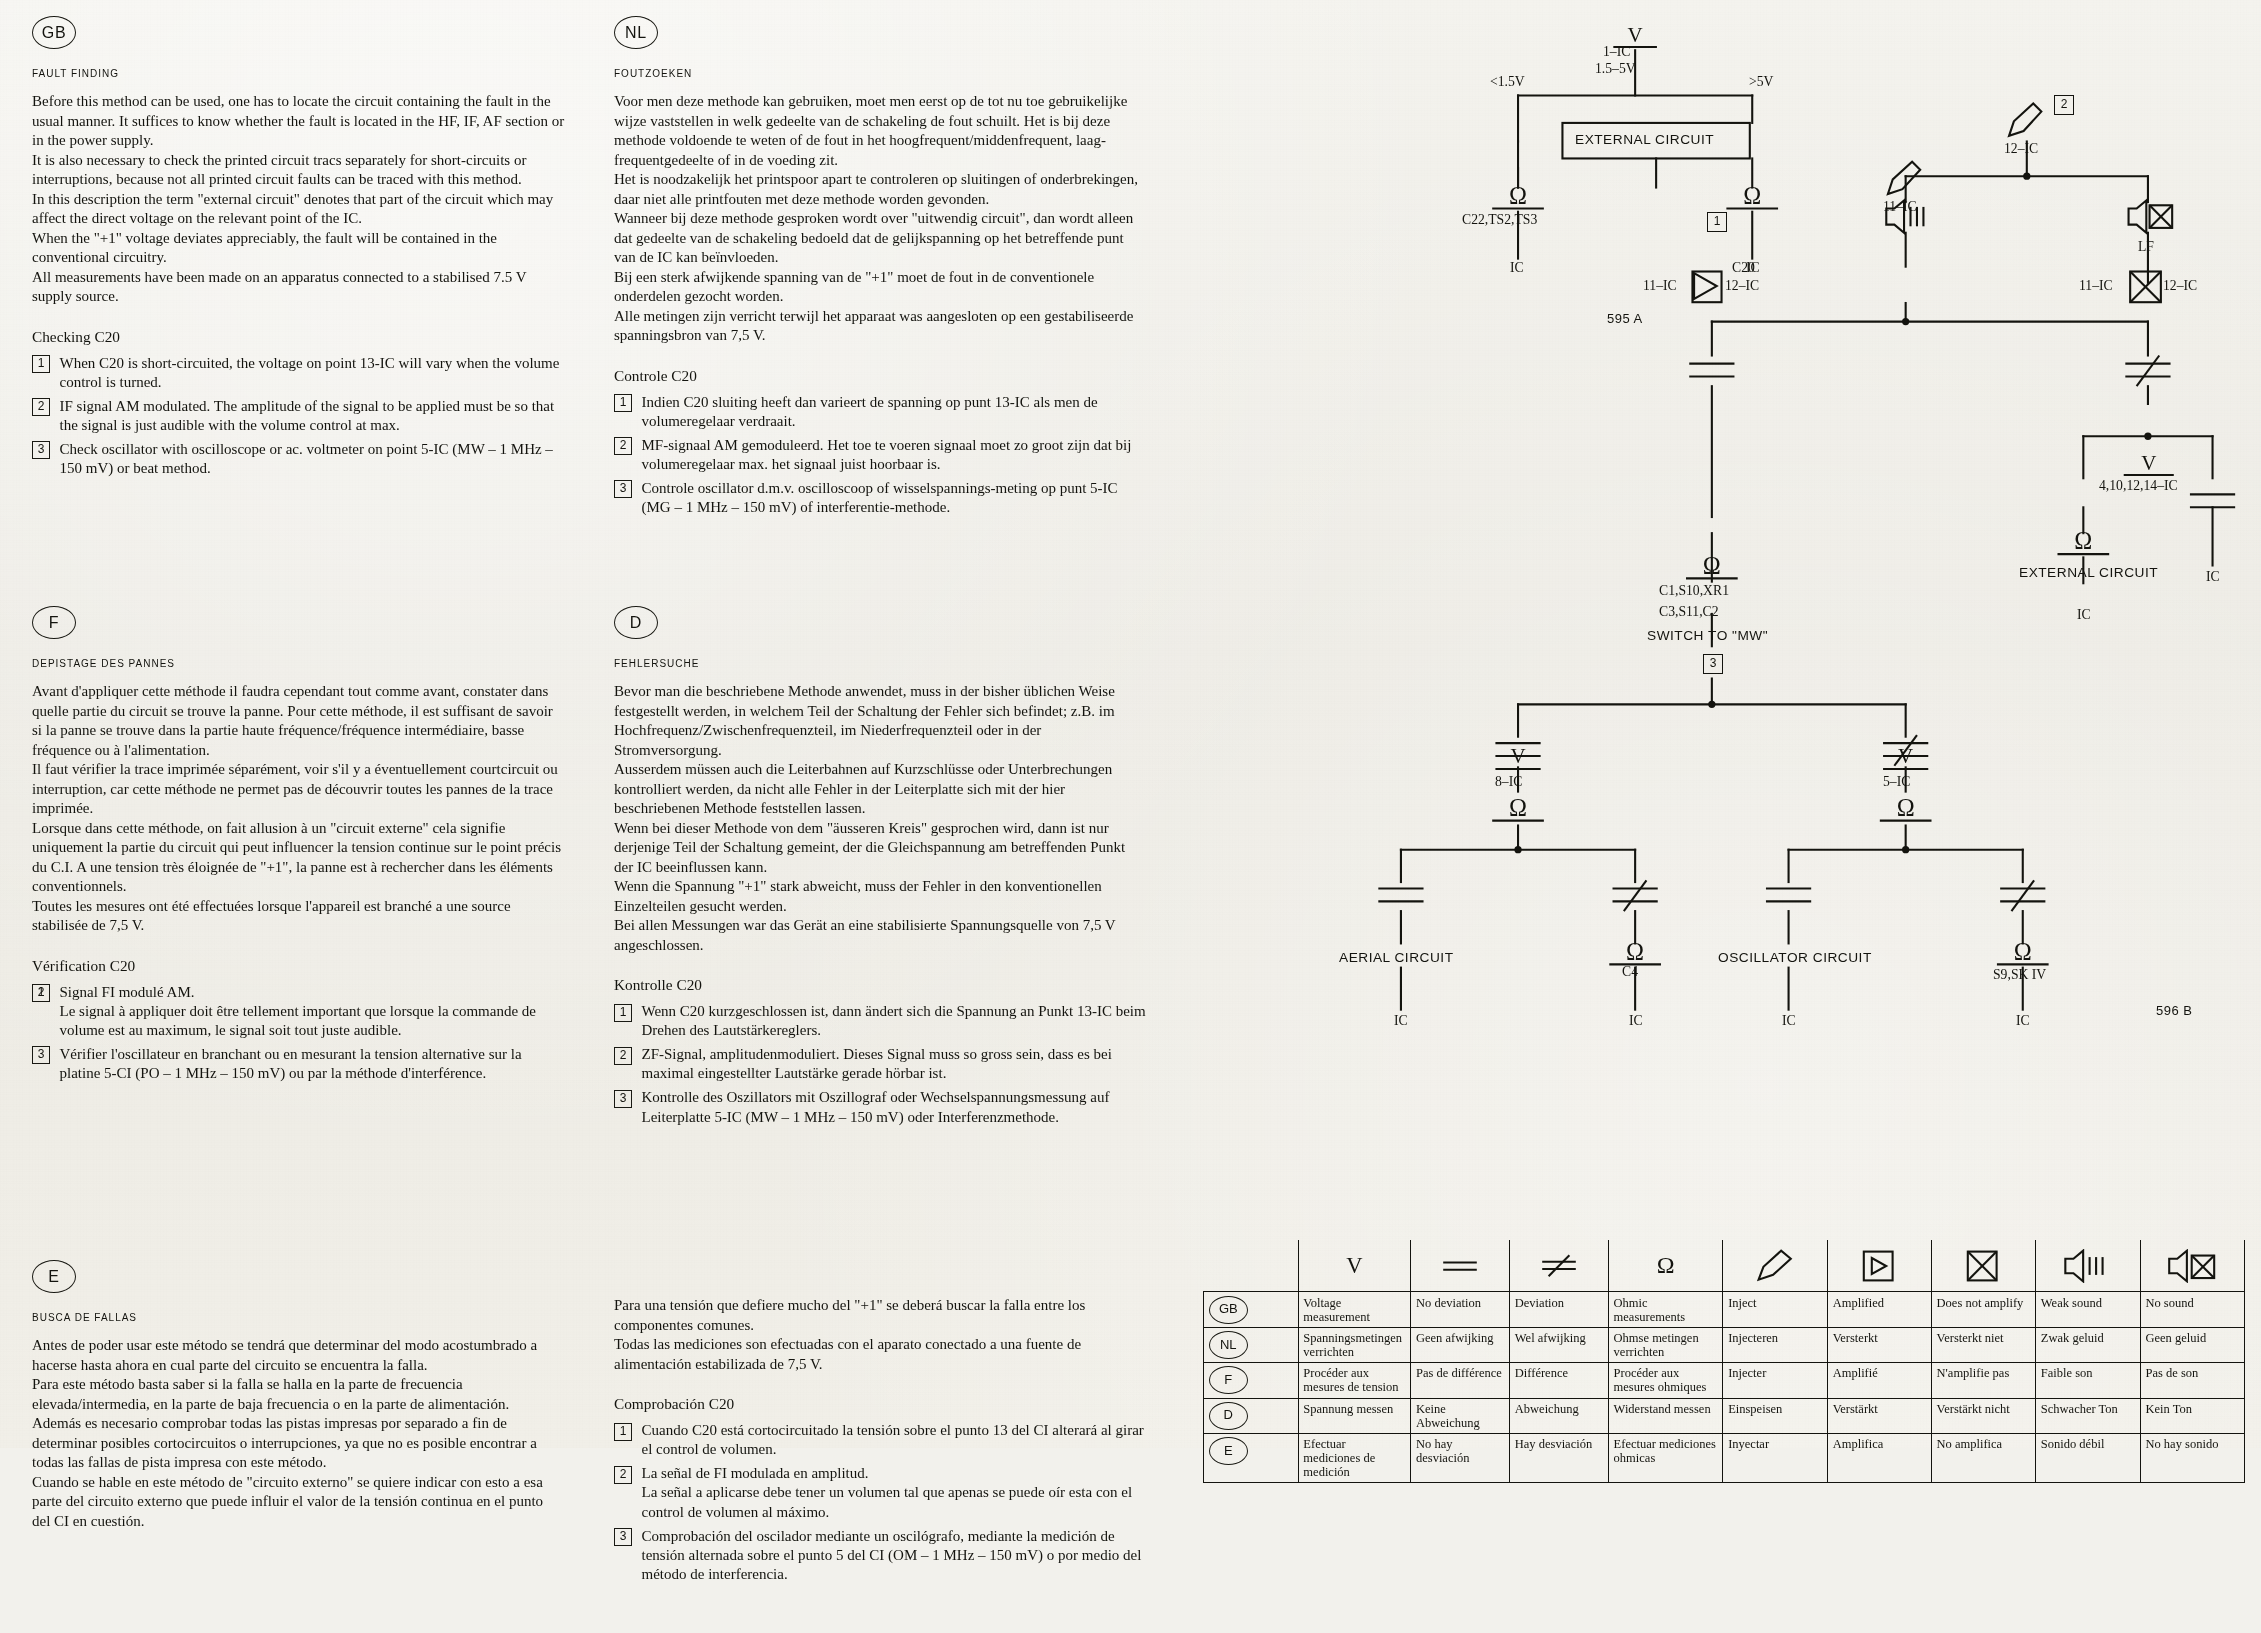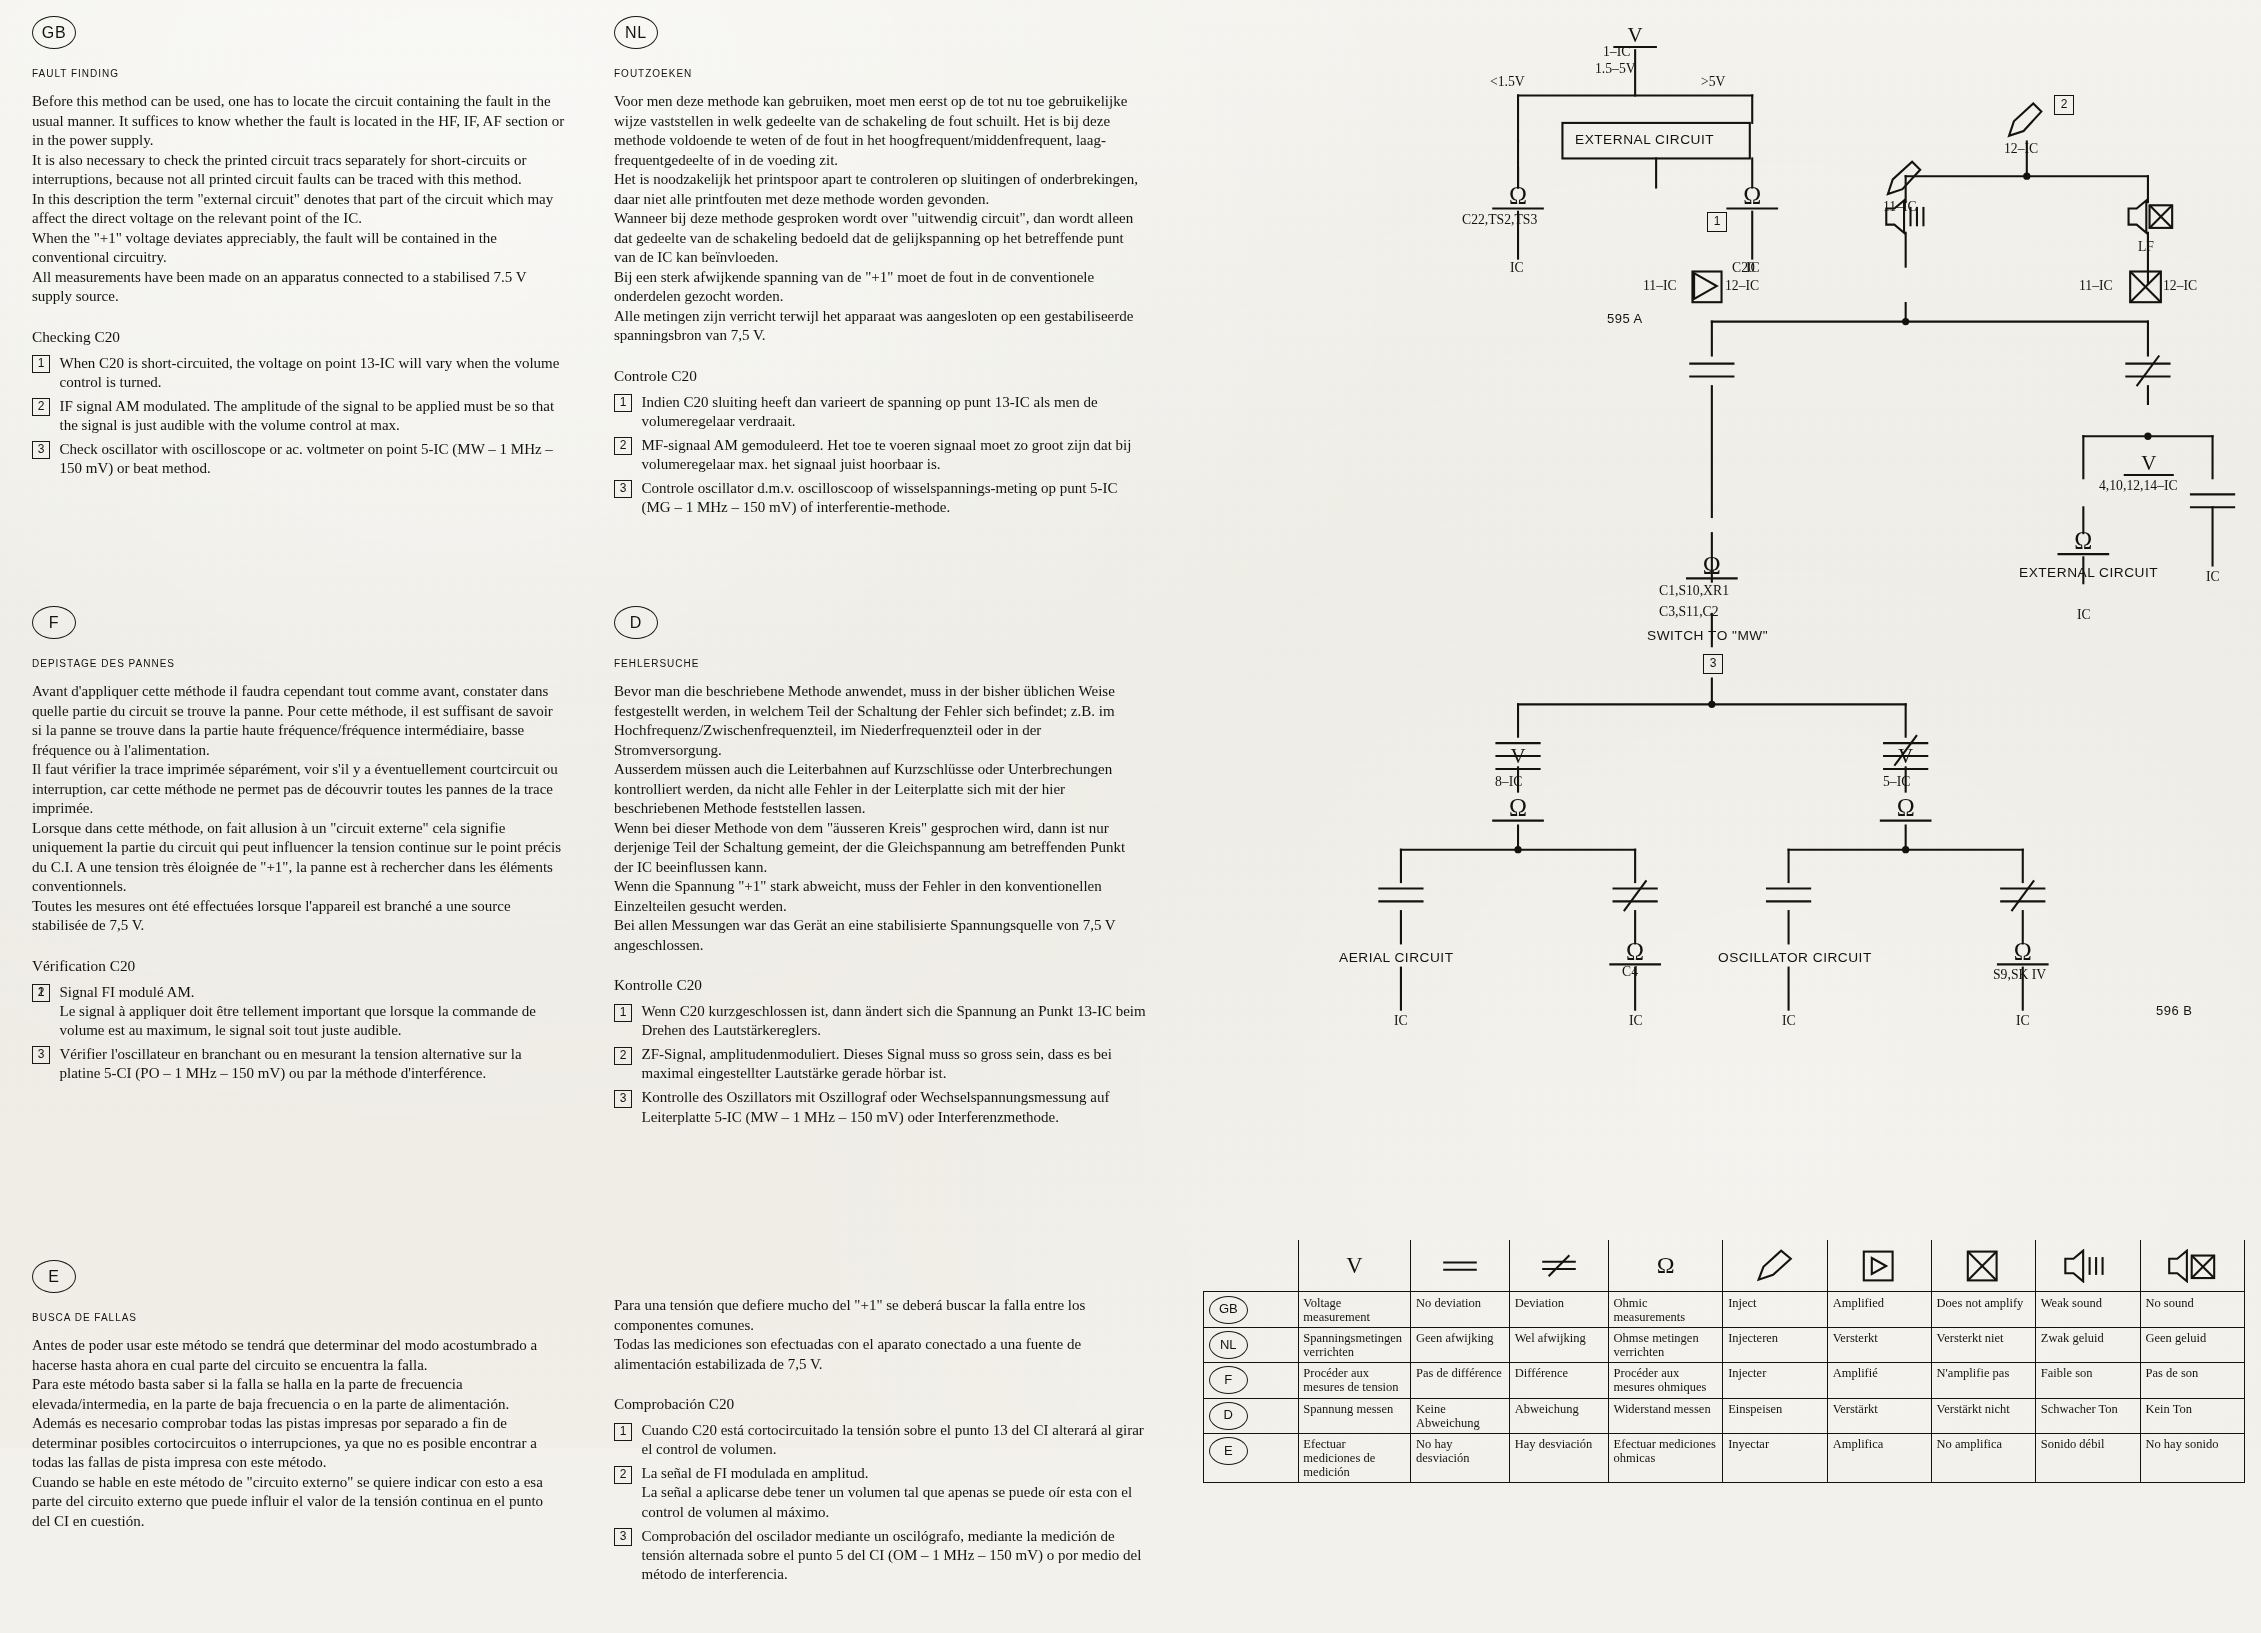--- a/index.html
+++ b/index.html
@@ -346,21 +346,21 @@
         <text x="880" y="944">V</text>
       </g>
       <line x1="372" y1="952" x2="428" y2="952" stroke="#14140f" stroke-width="2.6"></line>
       <line x1="852" y1="952" x2="908" y2="952" stroke="#14140f" stroke-width="2.6"></line>
     </svg>
 
     
     <div class="dg-label" style="left:408px;top:44px;">1–IC</div>
     <div class="dg-label" style="left:400px;top:61px;">1.5–5V</div>
     <div class="dg-label" style="left:295px;top:74px;">&lt;1.5V</div>
-    <div class="dg-label" style="left:506px;top:74px;font-family:Liberation Serif, serif;">&gt;5V</div>
+    <div class="dg-label" style="left:554px;top:74px;font-family:Liberation Serif, serif;">&gt;5V</div>
     <div class="dg-label sans" style="left:380px;top:132px;font-size:13.7px;">EXTERNAL CIRCUIT</div>
     <div class="dg-label" style="left:267px;top:212px;">C22,TS2,TS3</div>
     <div class="dg-label" style="left:315px;top:260px;">IC</div>
     <div class="numbox" style="left:512px;top:212px;">1</div>
     <div class="dg-label" style="left:537px;top:212px;margin-top:48px;">C20</div>
     <div class="dg-label" style="left:551px;top:260px;">IC</div>
     <div class="dg-label sans" style="left:412px;top:311px;font-size:13px;">595 A</div>
 
     <div class="numbox" style="left:859px;top:95px;">2</div>
     <div class="dg-label" style="left:809px;top:141px;">12–IC</div>

